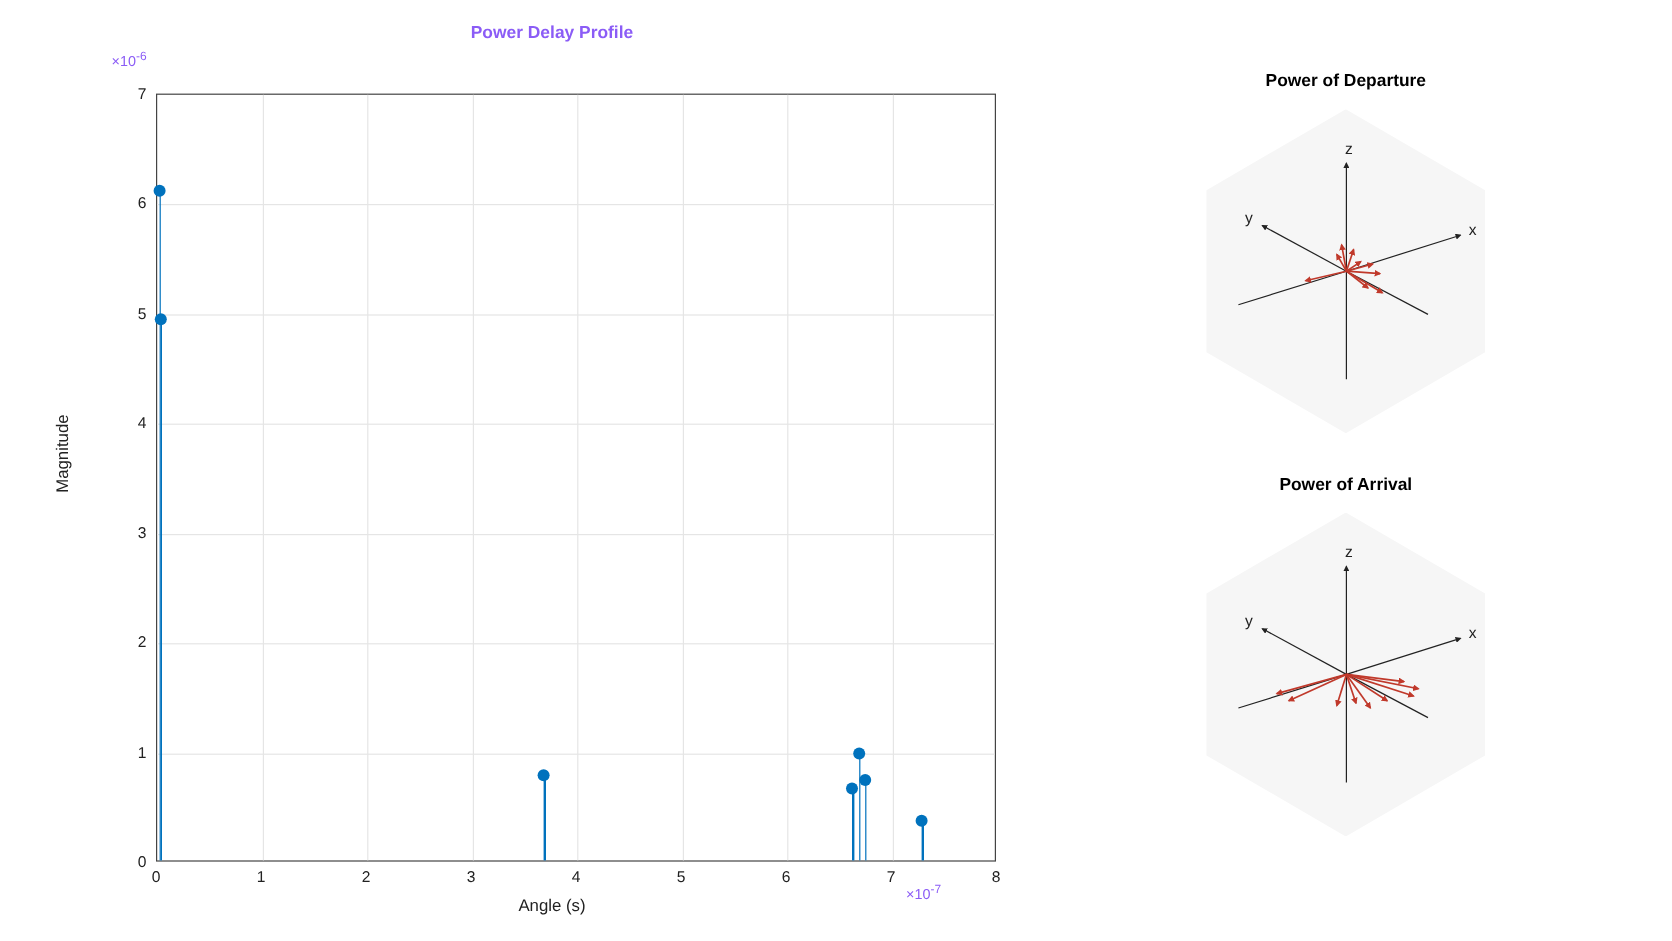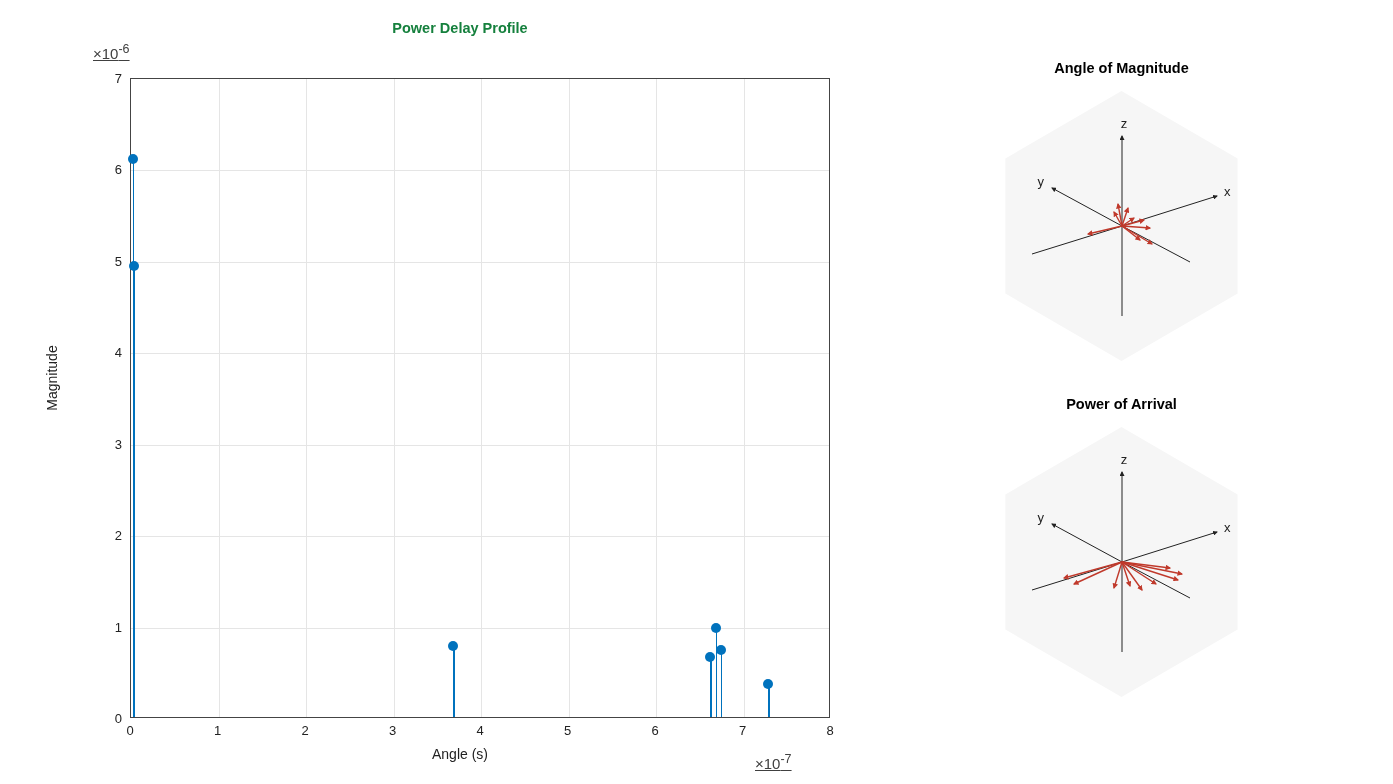--- a/index.html
+++ b/index.html
@@ -28,30 +28,29 @@
     align-items: center;
     padding-top: 60px;
     gap: 30px;
   }
   .chart-title {
     font-size: 14.5px;
     font-weight: bold;
     text-align: center;
     margin-left: 30px;
     margin-bottom: 2px;
-    color: #15803d;
+    color: #8b5cf6;
   }
   .exponent-label {
     position: absolute;
-    font-size: 15px;
-    color: #404040;
-    text-decoration: underline;
+    font-size: 12px;
+    color: #8b5cf6;
   }
   .y-exponent { top: 42px; left: 93px; }
-  .x-exponent { bottom: 12px; left: 755px; }
+  .x-exponent { bottom: 32px; left: 755px; }
   .plot-wrap {
     position: relative;
     width: 740px;
     height: 680px;
     margin-left: 30px;
   }
   .plot-area {
     position: absolute;
     left: 40px;
     top: 40px;
@@ -208,21 +207,21 @@
         <div class="tick-label-y" style="top: 131.429px;">6</div>
         <div class="tick-label-y" style="top: 40px;">7</div>
       </div>
     <div class="exponent-label x-exponent">
       <span>×10</span><sup>-7</sup>
     </div>
   </div>
 
   <div class="right-panel">
     <div class="angle-block">
-      <div class="angle-title">Angle of Magnitude</div>
+      <div class="angle-title">Power of Departure</div>
       <div class="hexagon-wrap">
         <div class="hexagon"></div>
         <svg class="axes-svg" id="aod-svg" viewBox="0 0 280 280">
             <defs>
               <marker id="aod-svg-arrow" viewBox="0 0 10 10" refX="8" refY="5" markerWidth="5" markerHeight="5" orient="auto-start-reverse">
                 <path d="M 0 0 L 10 5 L 0 10 z" fill="#222"></path>
               </marker>
               <marker id="aod-svg-arrow-red" viewBox="0 0 10 10" refX="8" refY="5" markerWidth="4" markerHeight="4" orient="auto-start-reverse">
                 <path d="M 0 0 L 10 5 L 0 10 z" fill="#c0392b"></path>
               </marker>

